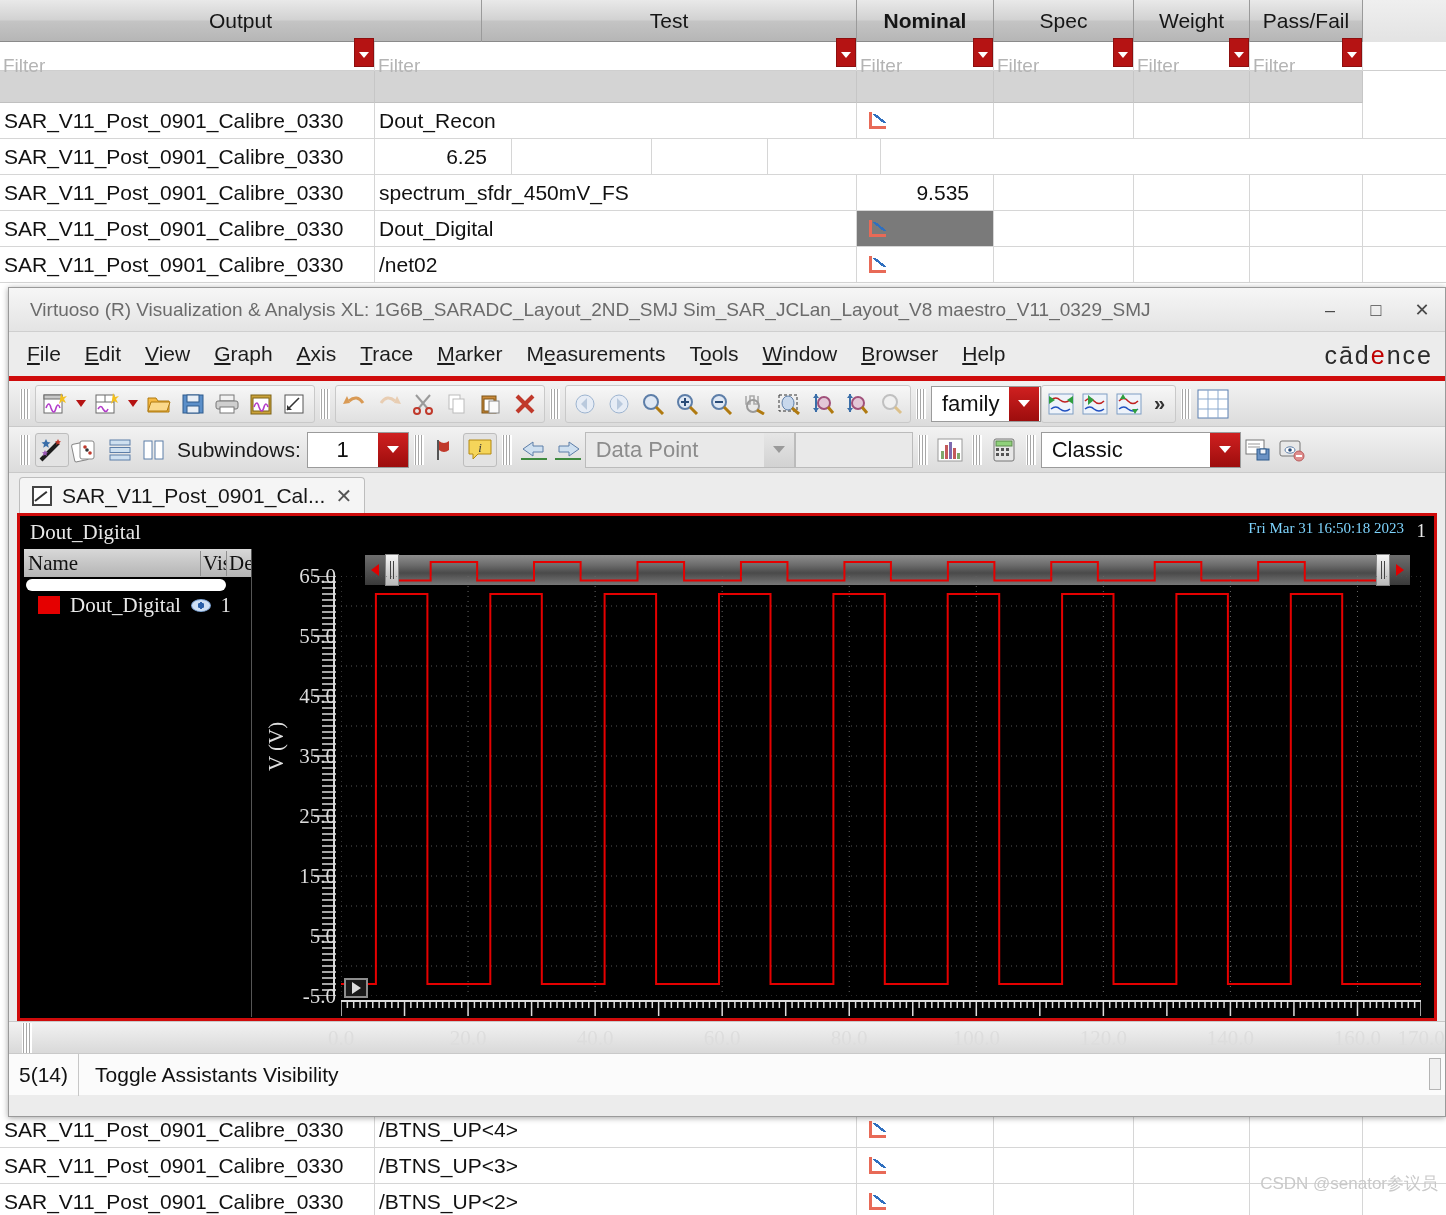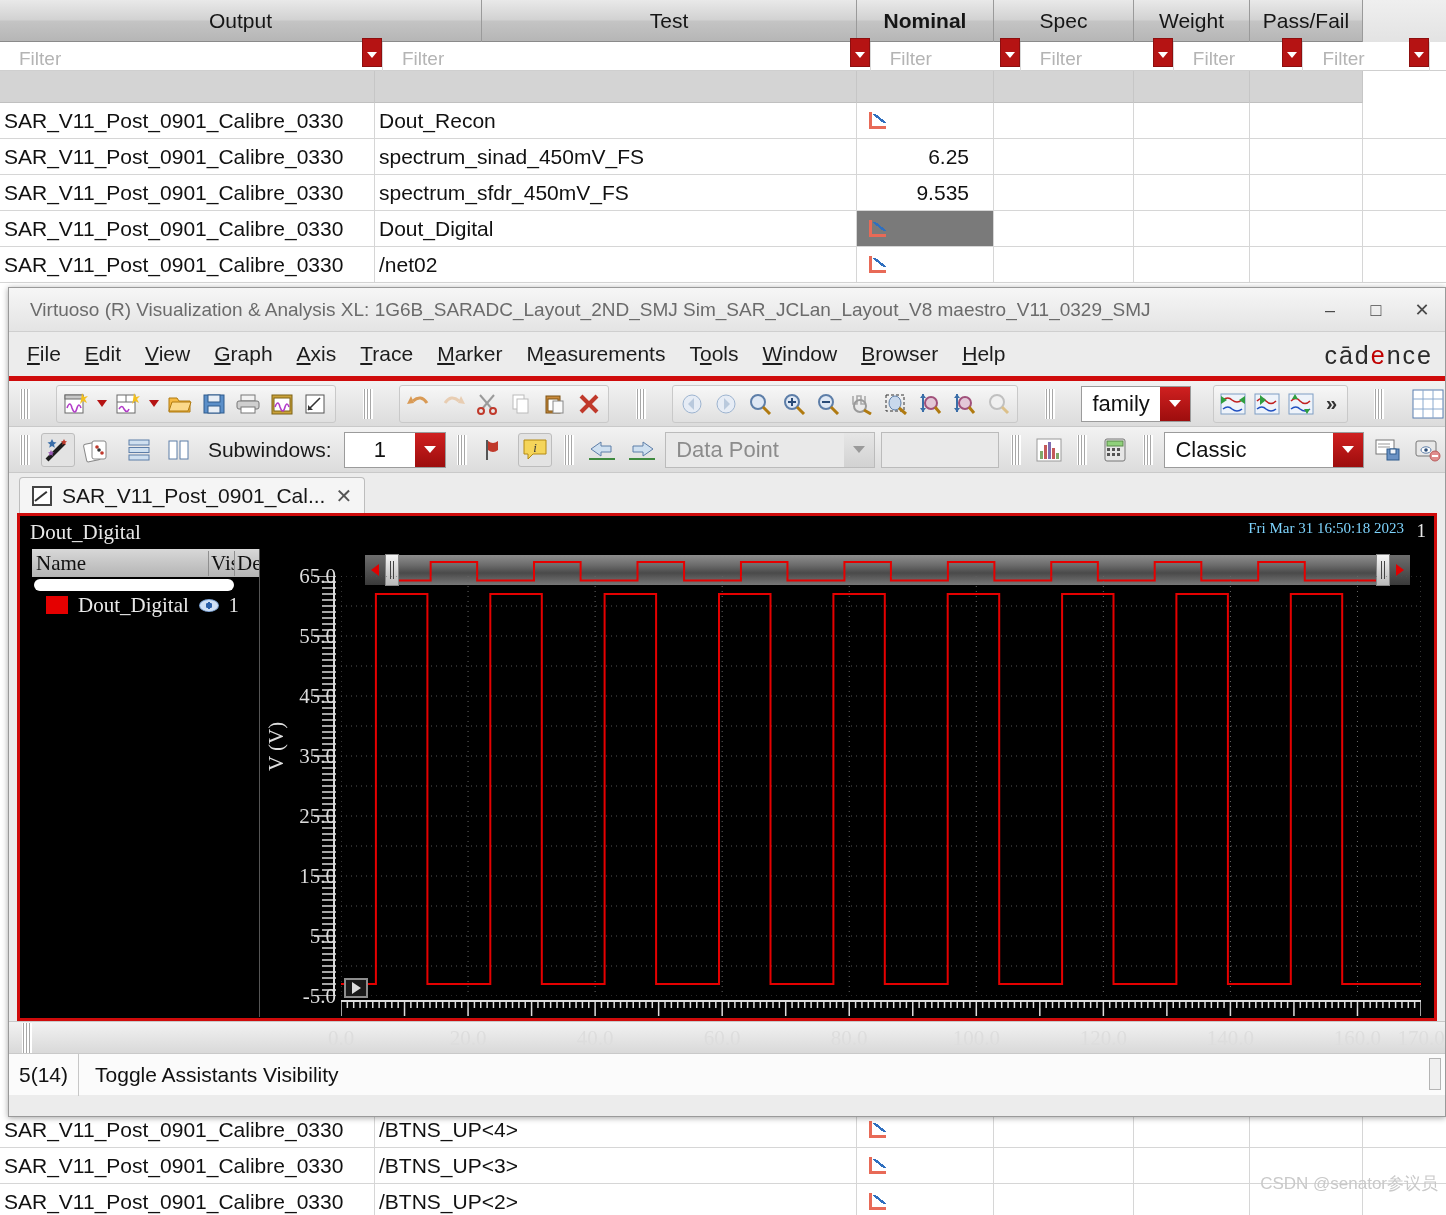--- a/index.html
+++ b/index.html
@@ -19,21 +19,21 @@
   .tbl-head { display:flex; height:42px;
     background: linear-gradient(to bottom, #e9e9e9 0%, #d2d2d2 48%, #c4c4c4 52%, #b6b6b6 100%);
     border-bottom:1px solid #8a8a8a; }
   .th { display:flex; align-items:center; justify-content:center;
     border-right:1px solid #9a9a9a; font-size:21px; color:#161616;
     height:42px; }
   .th.bold { font-weight:bold; }
   .th-blank { flex:1; border-right:none; background: linear-gradient(to bottom,#efefef,#e3e3e3); }
 
   .tbl-filter { display:flex; height:29px; background:#ffffff; border-bottom:1px solid #cfcfcf; }
-  .fcell { position:relative; border-right:1px solid #d8d8d8; height:29px; display:flex; align-items:flex-start;margin-left:16px; }
+  .fcell { position:relative; border-right:1px solid #d8d8d8; height:29px; display:flex; align-items:flex-end; }
   .fcell .ftxt { font-size:19px; color:#b4b4b4; padding-left:3px;
      position:relative; top:6px; white-space:nowrap; overflow:hidden;}
   .fbtn { position:absolute; right:0px; top:-4px; width:20px; height:29px; background:#b51313;
      border:1px solid #8d0f0f; display:flex; align-items:center; justify-content:center; }
   .fbtn::after { content:""; border-left:5px solid transparent; border-right:5px solid transparent;
      border-top:6px solid #ffffff; display:block; position:relative; top:2px;}
   .fcell-last { flex:1; border-right:none; }
 
   .tbl-spacer { display:flex; height:32px; background:#d4d4d4; border-bottom:1px solid #c0c0c0;}
   .sp { border-right:1px solid #c6c6c6; height:32px; }
@@ -73,21 +73,21 @@
   .menu-item { font-size:21px; color:#1c1c1c; }
   .menu-item u { text-decoration:underline; }
   .cadence { position:absolute; right:12px; top:9px; font-size:25px; color:#2b2b2b;
      letter-spacing:2px; }
   .cadence .dot { color:#c00000; }
   .redline { height:5px; background:#cf0b0b; }
 
   
   .tbar { height:46px; display:flex; align-items:center; gap:0;
      background:linear-gradient(to bottom,#f2f2f2,#dcdcdc); padding-left:6px;
-     border-bottom:1px solid #c9c9c9;justify-content:space-between; }
+     border-bottom:1px solid #c9c9c9; }
   .grip { width:10px; height:30px; margin:0 5px;
      background: repeating-linear-gradient(to right,#ffffff 0 1px,#a7a7a7 1px 2px,#ffffff 2px 3px); }
   .tb-btn { width:34px; height:34px; display:flex; align-items:center; justify-content:center;
      border-radius:3px; font-size:17px; }
   .tb-btn.active { background:#e3e3e3; border:1px solid #bdbdbd; }
   .tb-grp { display:flex; align-items:center;
      background:linear-gradient(to bottom,#f7f7f7,#e0e0e0);
      border:1px solid #c9c9c9; border-radius:3px; height:38px; padding:0 2px; }
   .caret { width:0;height:0;border-left:5px solid transparent;border-right:5px solid transparent;
      border-top:7px solid #b51313; margin:0 4px; }
@@ -117,21 +117,21 @@
 
   
   .plotwrap { margin:0 8px; border:3px solid #cf0b0b; background:#000; height:508px; position:relative;}
   .plot-title { position:absolute; left:10px; top:4px; font-size:21px; color:#e8e8e8;
      font-family:"Liberation Serif", serif;}
   .plot-date { position:absolute; right:30px; top:4px; font-size:15px; color:#7dd3fc;
      font-family:"Liberation Serif", serif;}
   .plot-num { position:absolute; right:8px; top:4px; font-size:19px; color:#e8e8e8;
      font-family:"Liberation Serif", serif;}
 
-  .legendbox { position:absolute; left:12px; top:33px; width:228px; height:468px;
+  .legendbox { position:absolute; left:4px; top:33px; width:228px; height:468px;
      background:#000; border-right:1px solid #555; }
   .lg-head { display:flex; height:28px; background:linear-gradient(to bottom,#d8d8d8,#b4b4b4);
      align-items:center; }
   .lg-head span { font-size:21px; color:#111; font-family:"Liberation Serif", serif;}
   .lg-name { flex:1; padding-left:4px; border-right:1px solid #8f8f8f;}
   .lg-vis { width:26px; padding-left:2px; border-right:1px solid #8f8f8f; overflow:hidden;}
   .lg-de { width:24px; padding-left:2px; overflow:hidden;}
   .lg-scroll { height:12px; margin:2px 2px 0 2px; background:#000; position:relative;}
   .lg-scroll .thumb{position:absolute;left:0;top:0;width:200px;height:12px;background:#fff;border-radius:6px;}
   .lg-row { display:flex; align-items:center; height:28px; padding-left:14px; gap:10px;}
@@ -245,21 +245,20 @@
           </span>
       </div>
       <div class="td" style="width:140px"></div>
       <div class="td" style="width:116px"></div>
       <div class="td" style="width:113px"></div>
       <div class="td td-last"></div>
     </div>
 
     <div class="trow">
       <div class="td" style="width:375px">SAR_V11_Post_0901_Calibre_0330</div>
-      <div class="td" style="width:482px">spectrum_sinad_450mV_FS</div>
       <div class="td num" style="width:137px">6.25</div>
       <div class="td" style="width:140px"></div>
       <div class="td" style="width:116px"></div>
       <div class="td" style="width:113px"></div>
       <div class="td td-last"></div>
     </div>
 
     <div class="trow">
       <div class="td" style="width:375px">SAR_V11_Post_0901_Calibre_0330</div>
       <div class="td" style="width:482px">spectrum_sfdr_450mV_FS</div>

